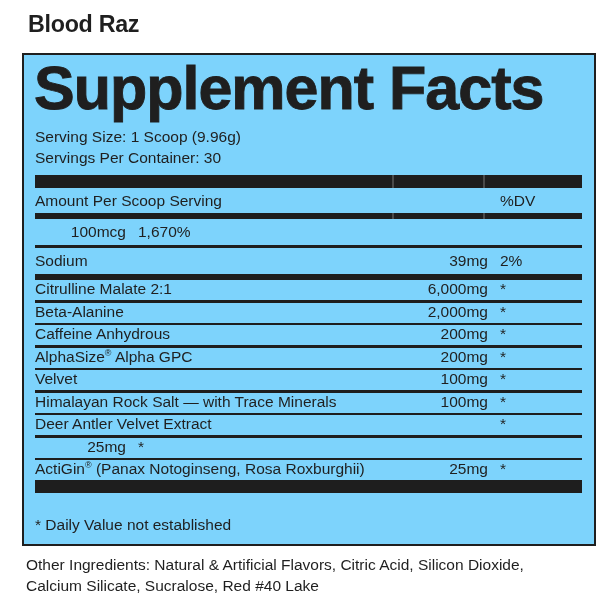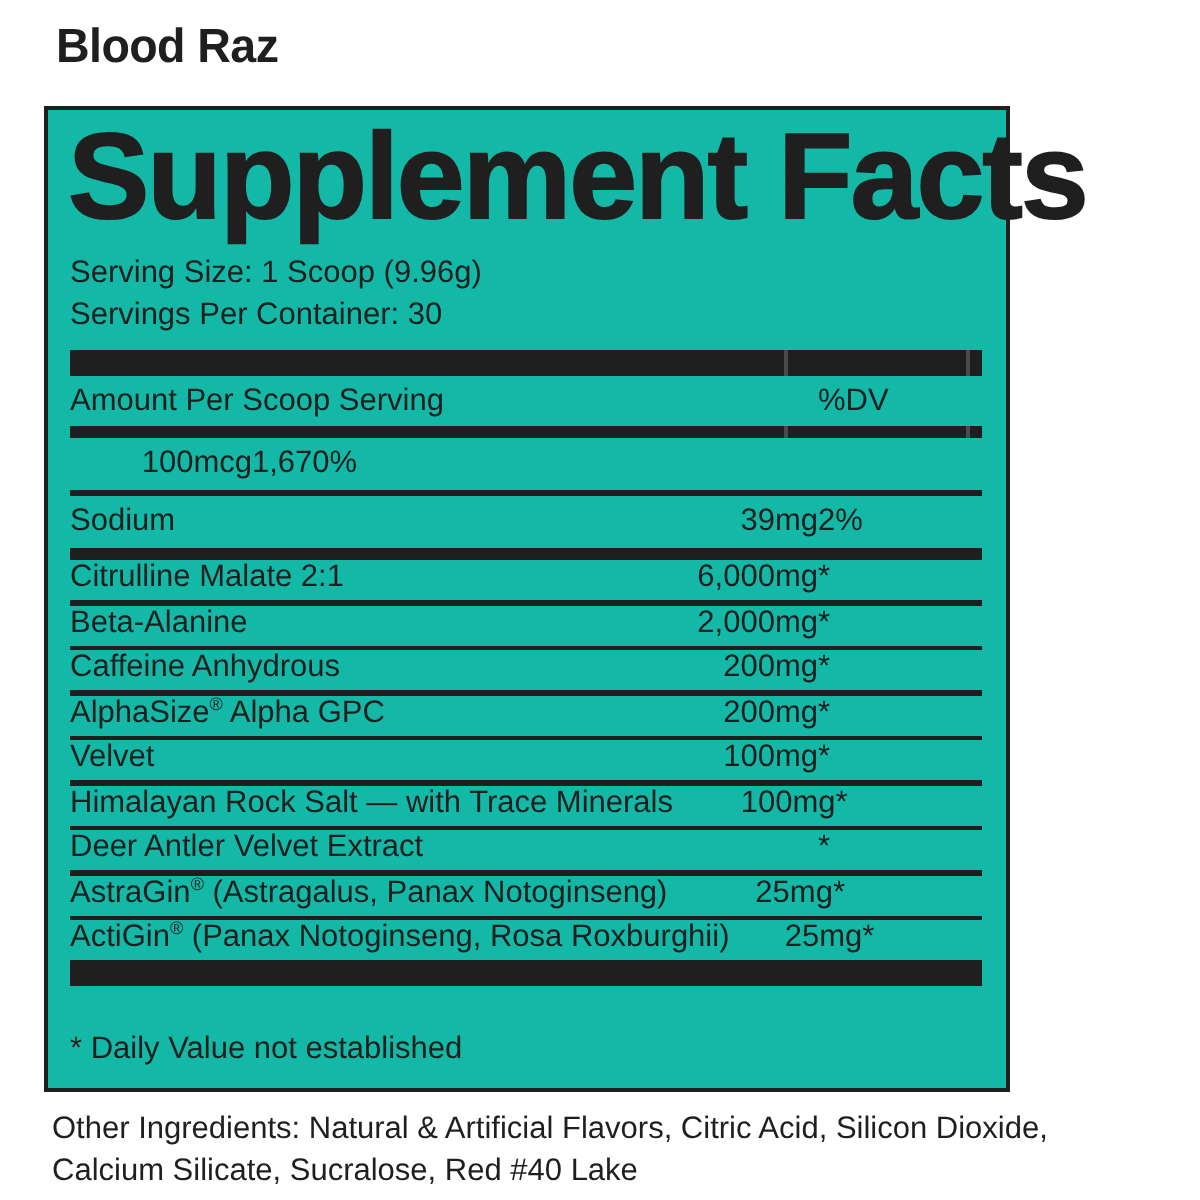--- a/index.html
+++ b/index.html
@@ -14,24 +14,24 @@
     font-size: 24px;
     font-weight: bold;
     letter-spacing: -0.3px;
     margin: 2px 0 0 28px;
     transform: scaleX(0.97);
     transform-origin: left center;
   }
 
   .facts-box {
     margin: 15px 0 0 22px;
-    width: 483px;
+    width: 574px;
     border: 2.5px solid #1f1f1f;
     padding: 0 12px 0 11px;
-    background: #14b8a6;
+    background: #7dd3fc;
   }
 
   .facts-heading {
     font-size: 61px;
     font-weight: bold;
     letter-spacing: -1px;
     line-height: 1.0;
     margin: 3px 0 7px -1px;
     -webkit-text-stroke: 0.9px #1f1f1f;
     white-space: nowrap;
@@ -62,20 +62,21 @@
   .segmented::before { left: 357px; }
   .segmented::after  { left: 448px; }
 
   .bar.top-gap { margin-top: 7px; }
 
   .row {
     display: flex;
     align-items: baseline;
     font-size: 15.5px;
     line-height: 16px;
+    gap: 12px;
   }
   .row.header-row  { padding: 4.5px 0 4px; }
   .row.nutrient    { padding: 5.5px 0 5px; }
   .row.ingredient  { padding: 1px 0 3px; }
 
   .row .name { flex: 1; white-space: nowrap; }
   .row .amt  { width: 91px; text-align: right; white-space: nowrap; }
   .row .dv   { width: 82px; text-align: left; white-space: nowrap; }
 
   sup.reg {
@@ -169,21 +170,20 @@
       <span class="amt">100mg</span>
       <span class="dv">*</span>
     </div>
     <div class="sep"></div>
     <div class="row ingredient">
       <span class="name"><span>Deer Antler Velvet Extract</span><sup class="reg"></sup><span></span></span>
       <span class="dv">*</span>
     </div>
     <div class="sep"></div>
     <div class="row ingredient">
-      <span class="name"><span>AstraGin</span><sup class="reg">®</sup><span> (Astragalus, Panax Notoginseng)</span></span>
       <span class="amt">25mg</span>
       <span class="dv">*</span>
     </div>
     <div class="sep"></div>
     <div class="row ingredient">
       <span class="name"><span>ActiGin</span><sup class="reg">®</sup><span> (Panax Notoginseng, Rosa Roxburghii)</span></span>
       <span class="amt">25mg</span>
       <span class="dv">*</span>
     </div>
 

